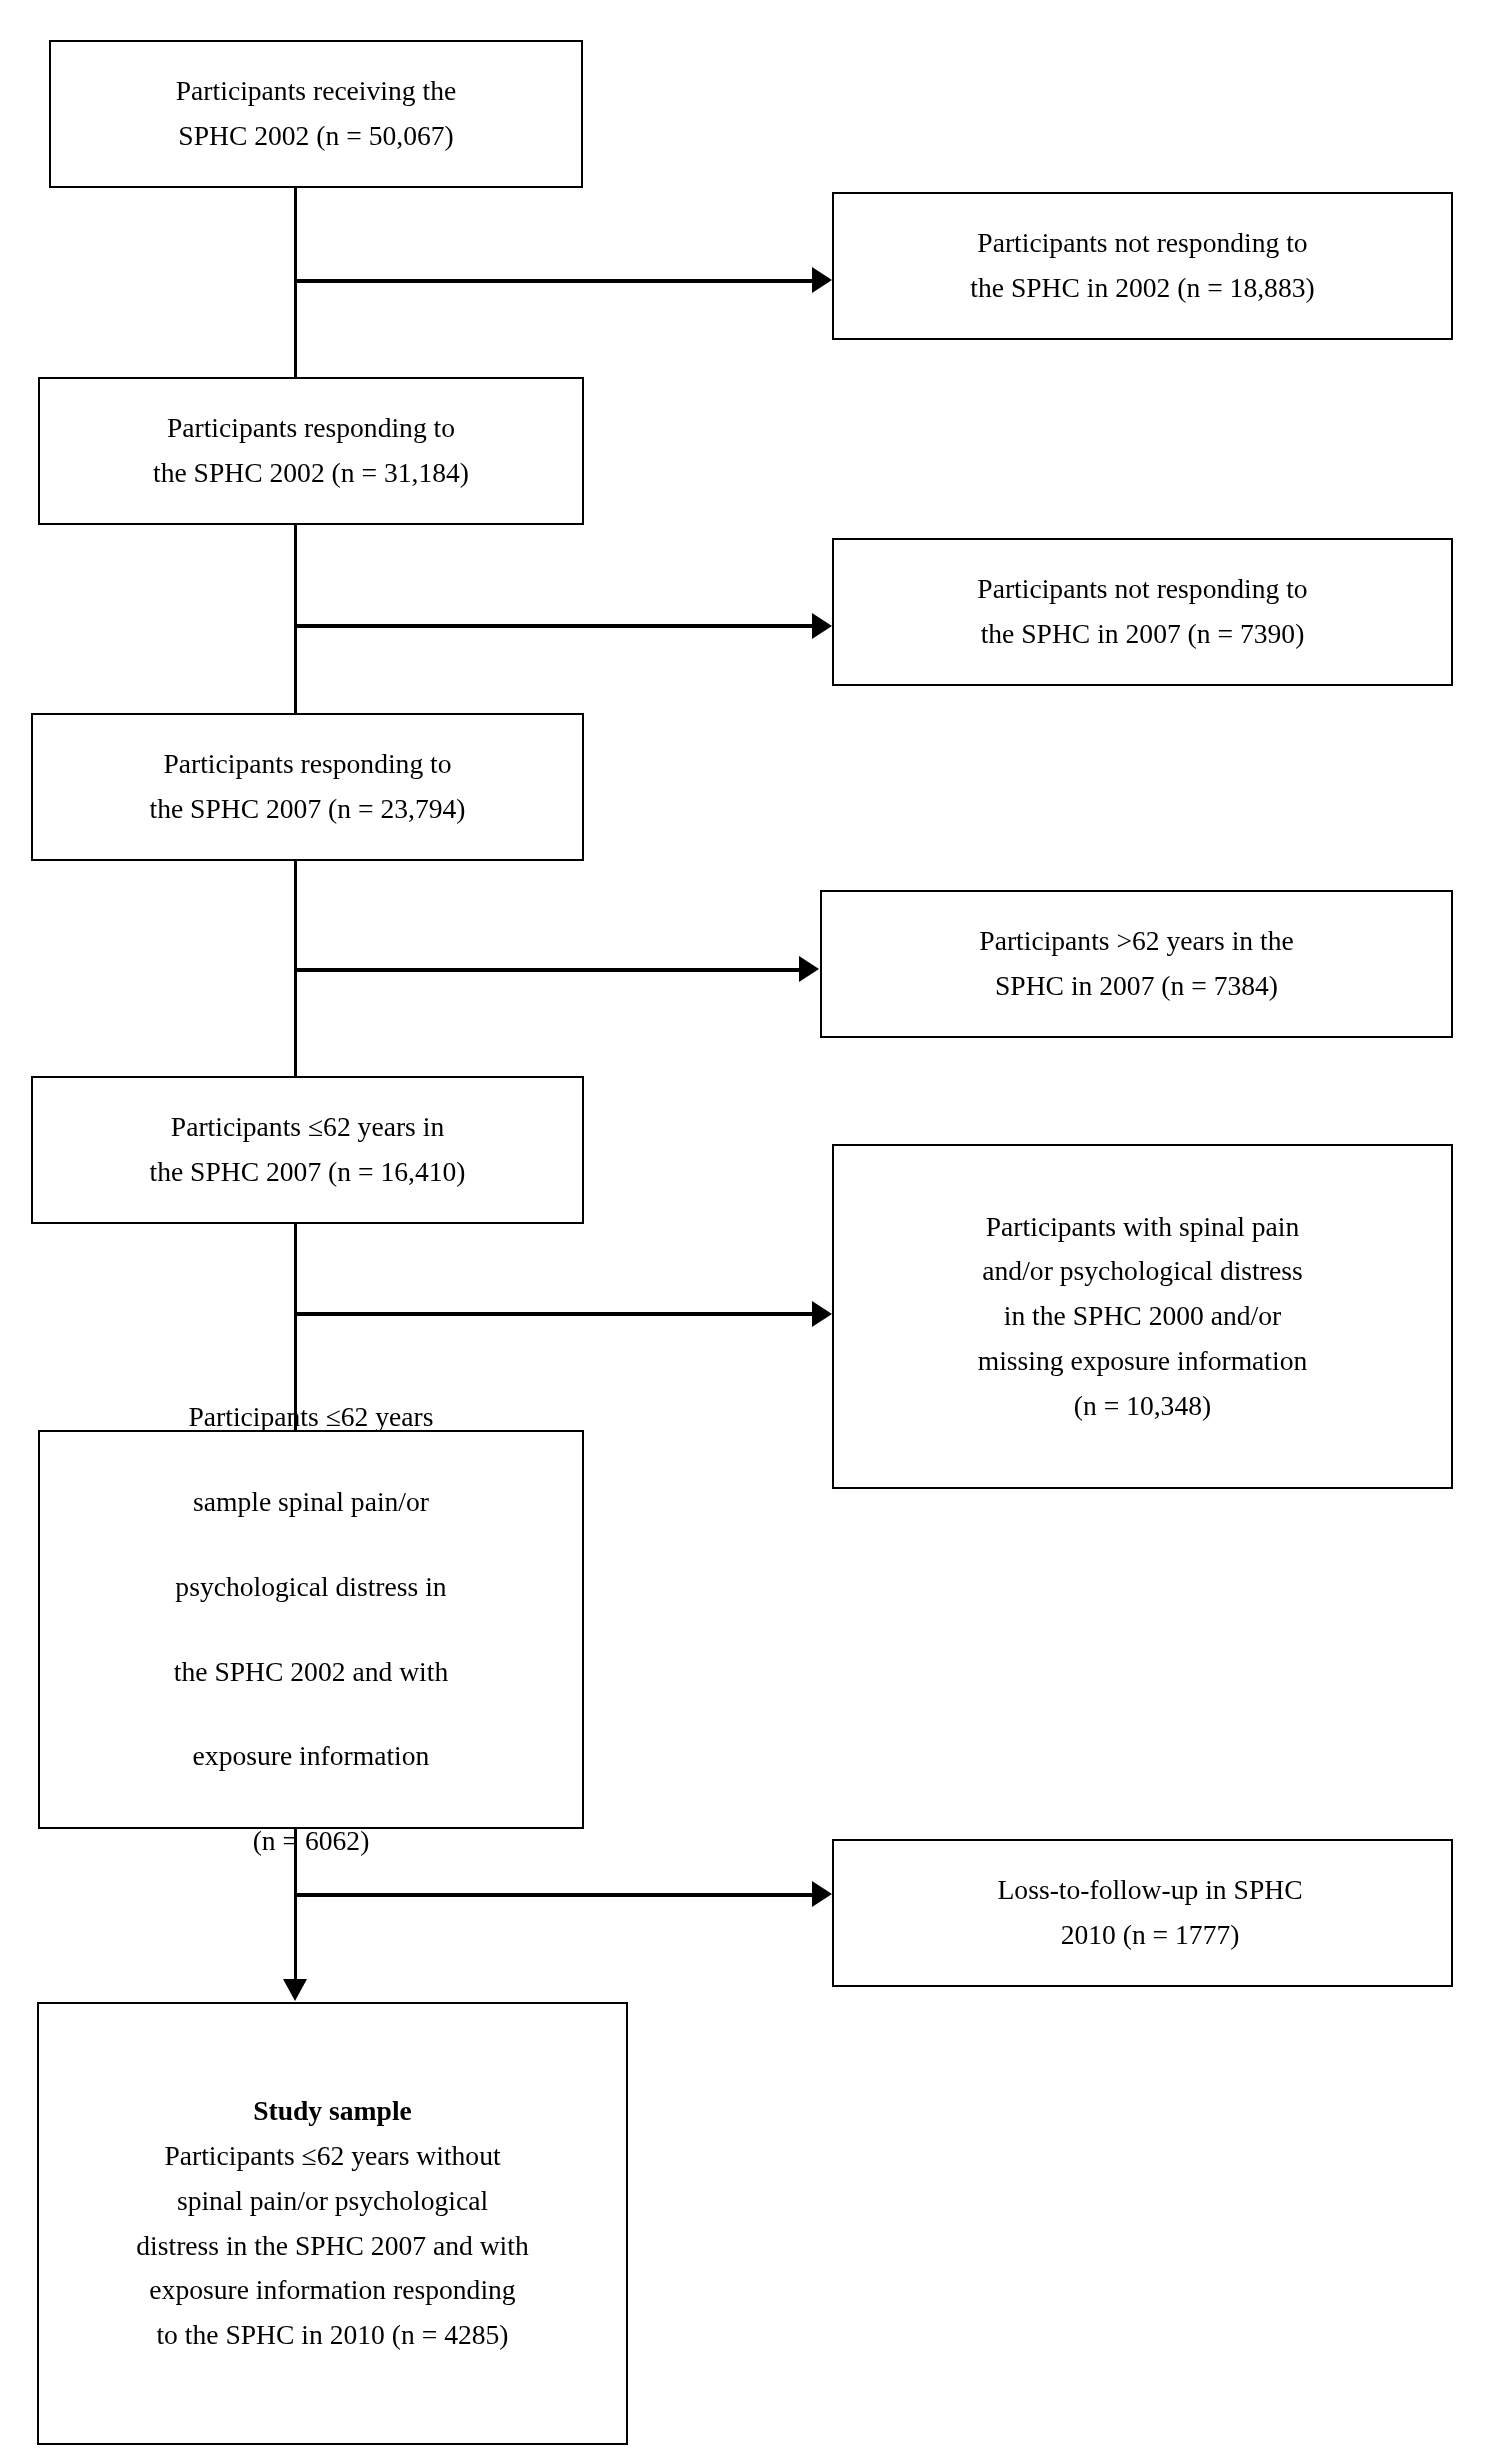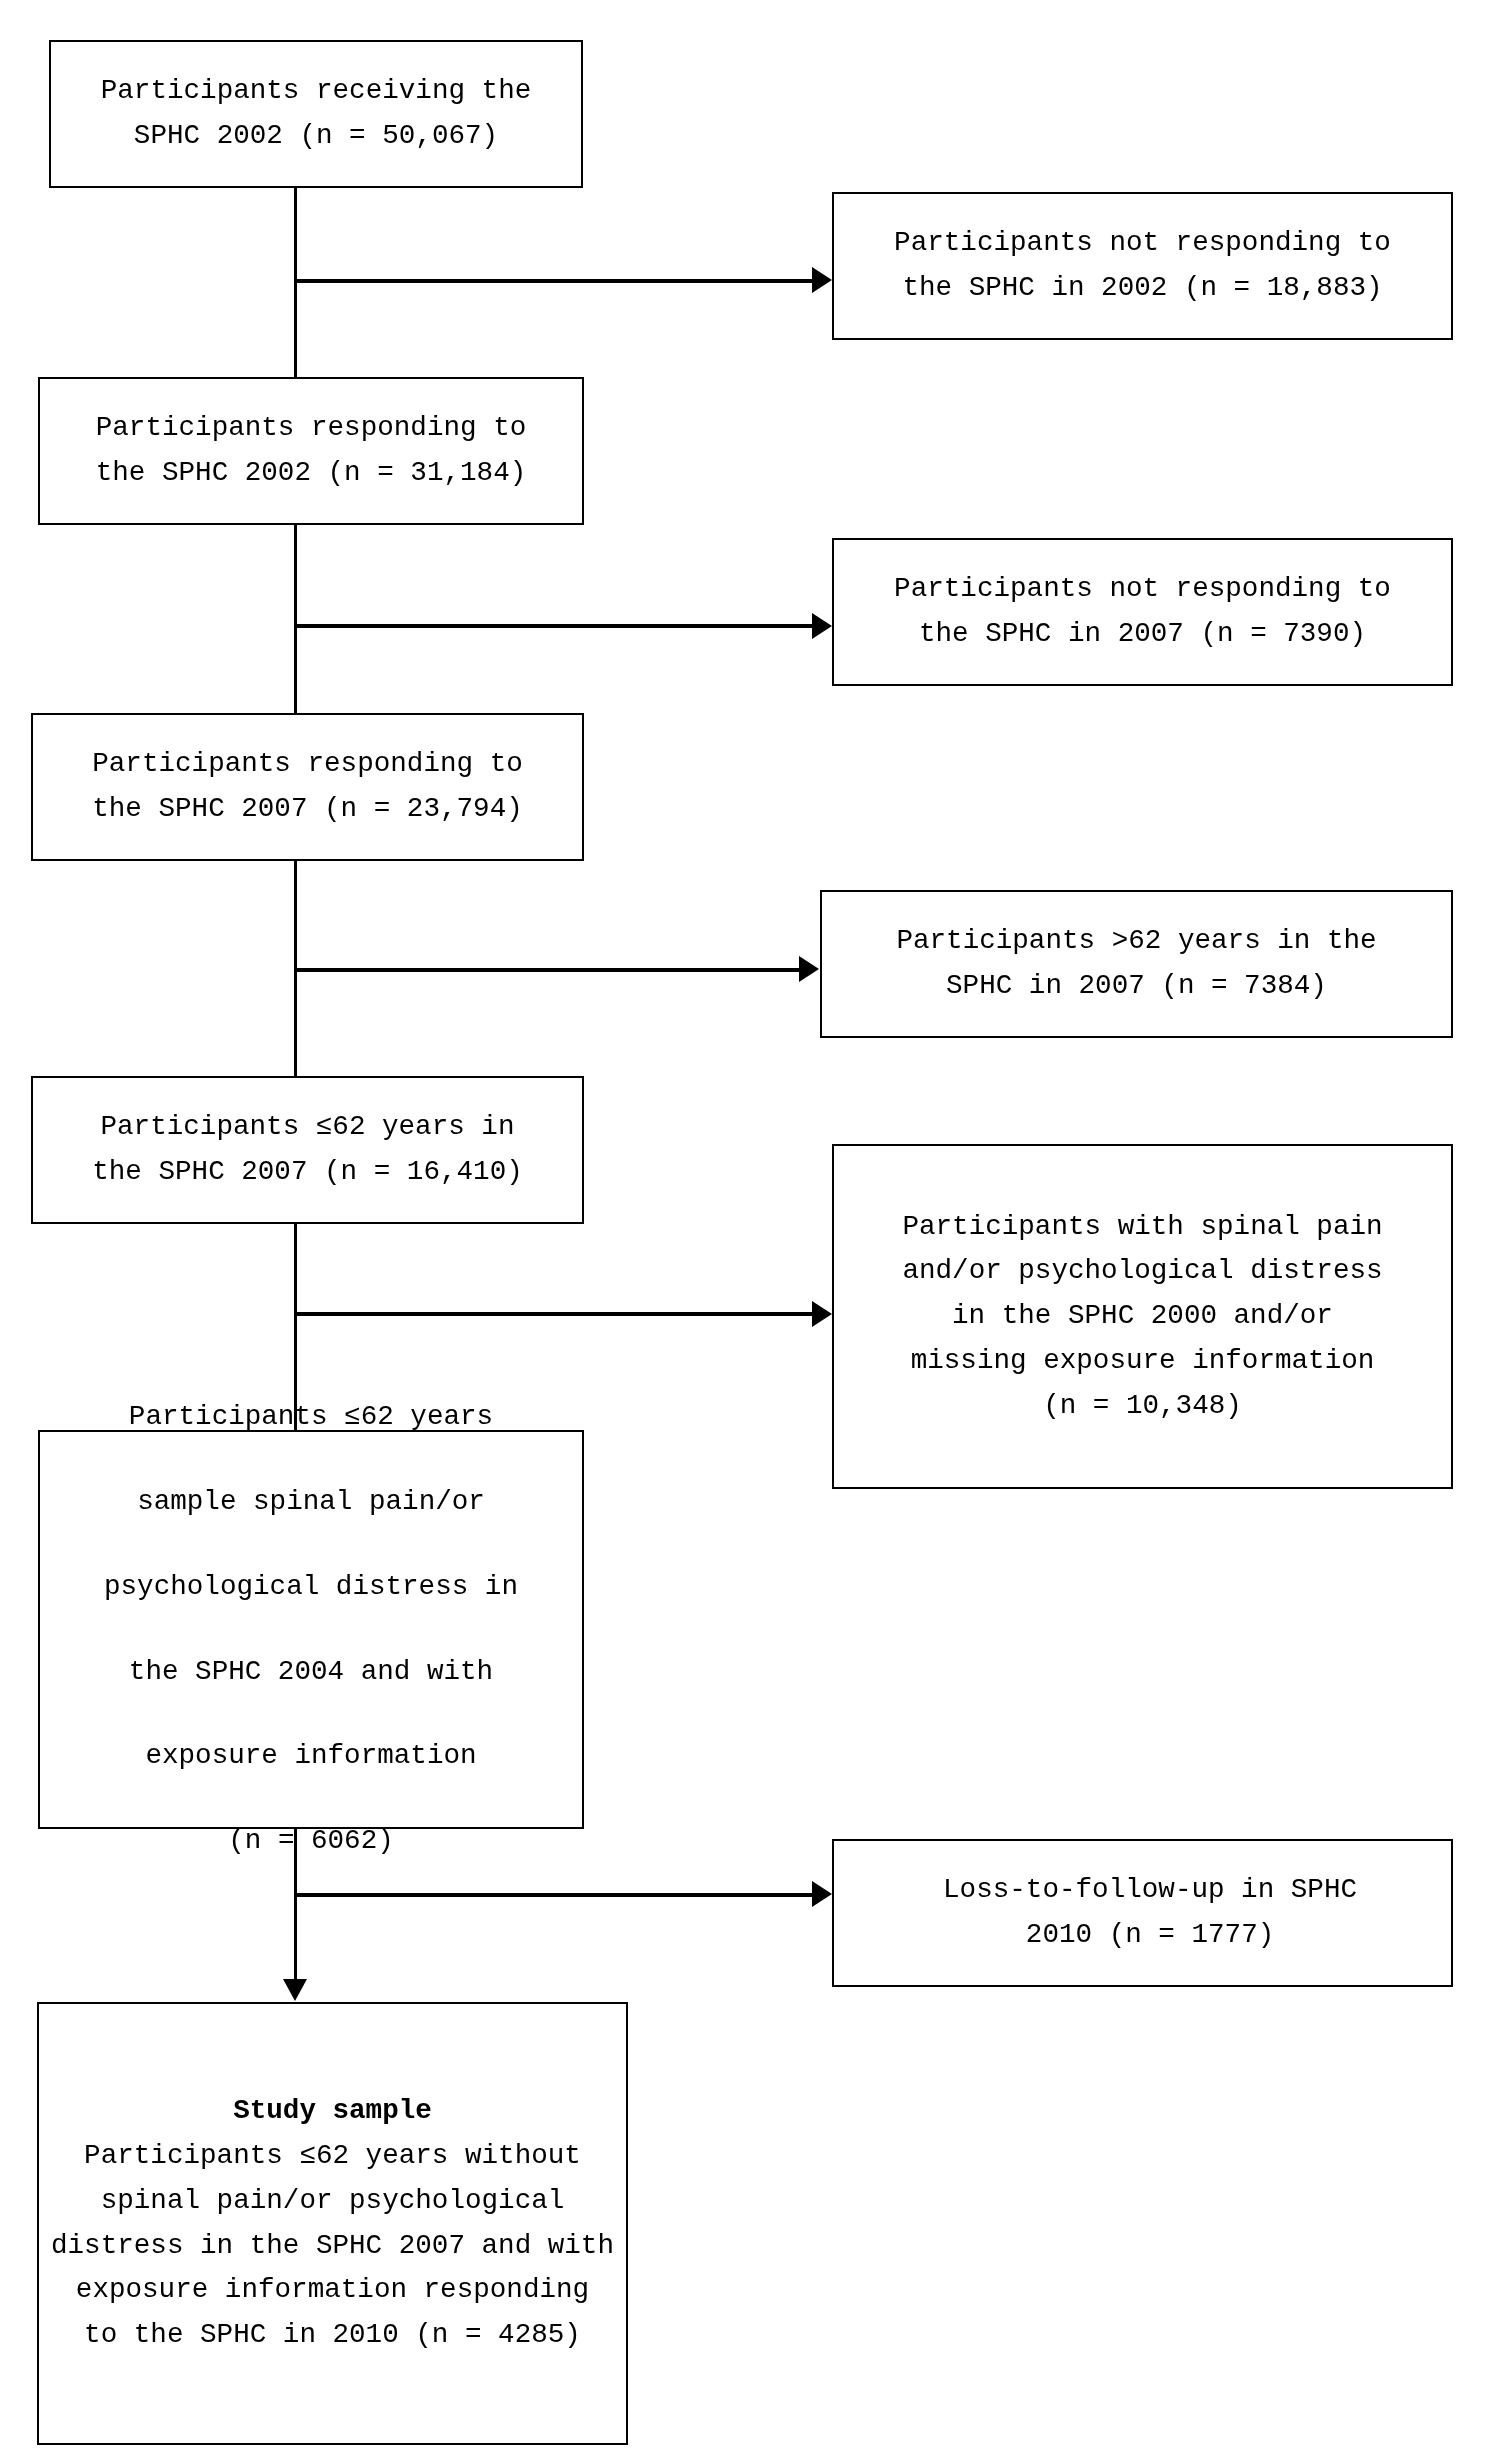--- a/index.html
+++ b/index.html
@@ -27,21 +27,20 @@
     align-items: center;
     justify-content: center;
     text-align: center;
     font-size: 27.6px;
     line-height: 1.62;
     padding: 3px 8.9px;
   }
   .node .ln {
     display: block;
     white-space: nowrap;
-    font-family: Liberation Mono, monospace;
   }
   .node .ln.bold {
     font-weight: bold;
   }
   
   .vline {
     position: absolute;
     background: #000000;
     width: 3px;
   }
@@ -89,21 +88,21 @@
 
   <div class="node" style="left:31px; top:1076px; width:553px; height:148px;">
     <span class="ln">Participants ≤62 years in</span>
     <span class="ln">the SPHC 2007 (n = 16,410)</span>
   </div>
 
   <div class="node" style="left:38px; top:1430px; width:546px; height:399px;gap:40px;">
     <span class="ln">Participants ≤62 years</span>
     <span class="ln">sample spinal pain/or</span>
     <span class="ln">psychological distress in</span>
-    <span class="ln">the SPHC 2004 and with</span>
+    <span class="ln">the SPHC 2002 and with</span>
     <span class="ln">exposure information</span>
     <span class="ln">(n = 6062)</span>
   </div>
 
   <div class="node" style="left:37px; top:2002px; width:591px; height:443px;">
     <span class="ln bold">Study sample</span>
     <span class="ln">Participants ≤62 years without</span>
     <span class="ln">spinal pain/or psychological</span>
     <span class="ln">distress in the SPHC 2007 and with</span>
     <span class="ln">exposure information responding</span>

